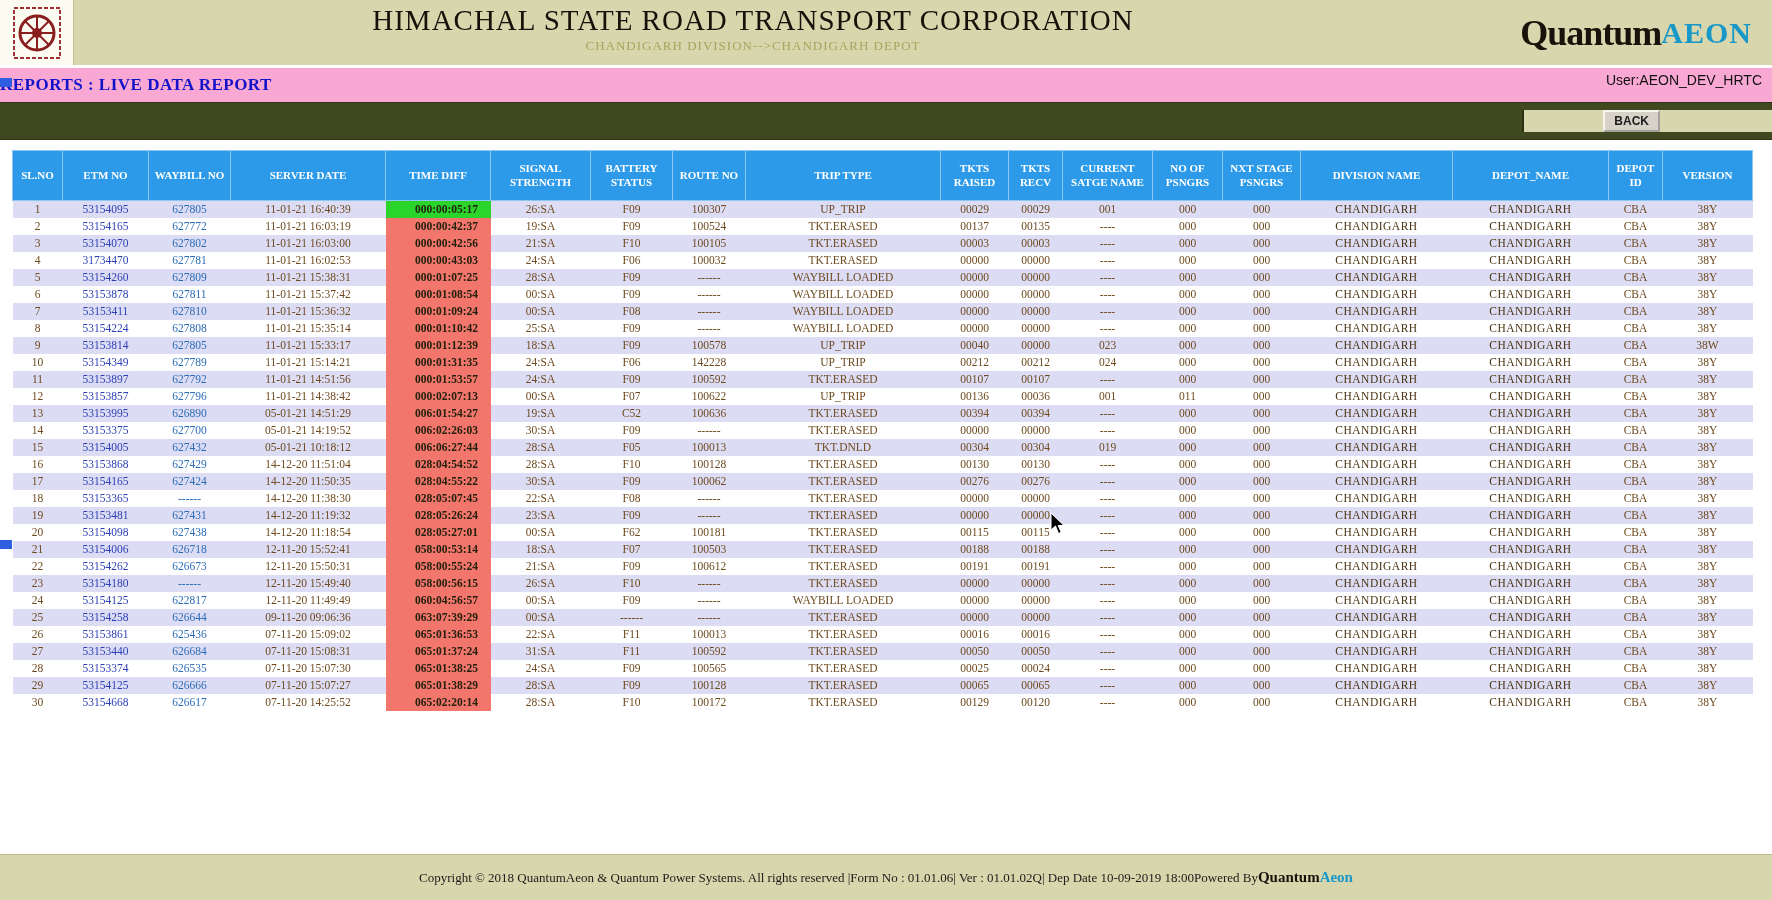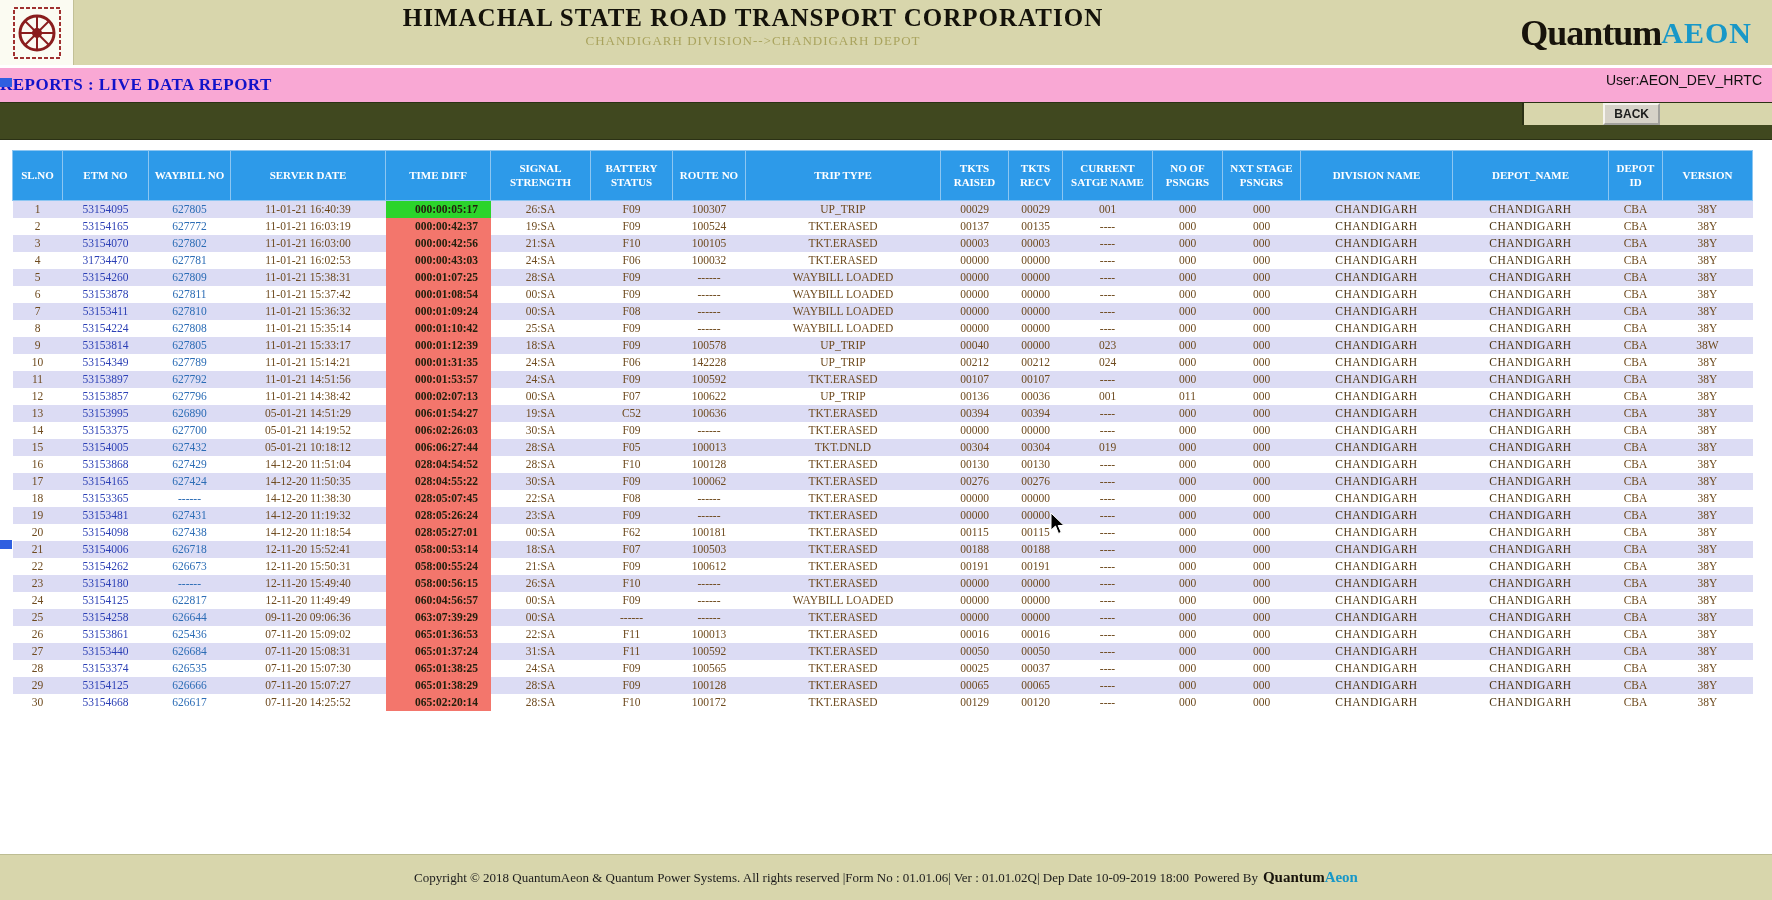--- a/index.html
+++ b/index.html
@@ -10,36 +10,36 @@
   *{box-sizing:border-box;}
   html,body{margin:0;padding:0;}
   body{width:1772px;height:900px;overflow:hidden;background:#fff;
        font-family:"Liberation Serif",serif;position:relative;}
 
   .header{height:68px;background:var(--beige);display:flex;align-items:stretch;
           border-bottom:3px solid #ffffff;}
   .logo-box{width:74px;background:#fbfbf2;display:flex;align-items:center;justify-content:center;
             border-right:1px solid #c2c096;}
   .header-center{flex:1;text-align:center;padding-top:4px;}
-  .header-title{font-size:25px;font-weight:bold;color:#14120a;letter-spacing:1px;}
+  .header-title{font-size:29px;font-weight:normal;color:#14120a;letter-spacing:1px;}
   .header-subtitle{font-size:13px;font-weight:normal;color:#a9a35d;margin-top:1px;letter-spacing:1px;}
   .brand-box{width:340px;display:flex;align-items:center;justify-content:flex-end;
              padding-right:20px;white-space:nowrap;}
   .brand-q{font-size:36px;color:#17130b;font-weight:bold;letter-spacing:-1px;}
   .brand-aeon{font-size:30px;color:var(--brand-teal);font-weight:bold;letter-spacing:1px;}
 
   .report-bar{height:34px;position:relative;display:flex;align-items:center;justify-content:flex-start;
               background:#f9a8d4;}
   .report-title{color:var(--report-blue);font-weight:bold;font-size:17px;letter-spacing:.5px;}
   .user-label{position:absolute;right:10px;top:4px;font-size:14px;color:#101010;
               font-family:"Liberation Sans",sans-serif;}
   .blue-chip{position:absolute;left:0;top:10px;width:12px;height:9px;background:#2f5fe0;}
   .chip2{top:540px;}
 
-  .toolbar{height:38px;background:var(--olive);display:flex;align-items:flex-start;
+  .toolbar{height:38px;background:var(--olive);display:flex;align-items:center;
            justify-content:flex-end;border-top:1px solid #2b3115;border-bottom:1px solid #2b3115;}
   .toolbar-right{background:var(--beige);width:250px;display:flex;align-items:center;
                  justify-content:flex-end;padding-right:112px;border-left:2px solid #2b3115;}
   .back-btn{font-family:"Liberation Sans",sans-serif;font-size:12px;font-weight:bold;color:#1c1c1c;
             background:#d6d2c8;border:2px outset #f6f4ee;padding:2px 9px;cursor:pointer;}
 
   .table-wrap{margin:10px 12px 0 12px;}
   table{border-collapse:collapse;table-layout:fixed;width:1740px;}
   th{background:var(--head-blue);color:#fff;font-size:11px;font-weight:bold;
      border:1px solid #8cc6f2;padding:3px 2px;height:50px;vertical-align:middle;
@@ -51,21 +51,21 @@
   td.c1{color:#2b3fb5;} td.c2{color:#2b6cb5;}
   td.c14,td.c15{color:#4a3310;letter-spacing:.5px;}
   td.c4{font-weight:bold;color:#23200d;padding-left:19px;}
   td.t-ok{background:var(--ok-green);}
   td.t-late{background:var(--late-red);}
 
   .cursor{position:absolute;left:1050px;top:512px;width:18px;height:24px;pointer-events:none;}
 
   .footer{position:absolute;left:0;right:0;bottom:0;height:46px;background:var(--beige);
           display:flex;align-items:center;justify-content:center;font-size:13px;color:#1b1b1b;
-          gap:5px;border-top:1px solid #bdbd93;}
+          border-top:1px solid #bdbd93;}
   .fb-q{font-weight:bold;color:#17130b;font-size:15px;}
   .fb-a{font-weight:bold;color:var(--brand-teal);font-size:15px;}
 </style>
 </head>
 <body>
 
 <div class="page">
 
   <header class="header">
     <div class="logo-box">
@@ -692,21 +692,21 @@
             <td class="c0">28</td>
             <td class="c1">53153374</td>
             <td class="c2">626535</td>
             <td class="c3">07-11-20 15:07:30</td>
             <td class="c4 t-late">065:01:38:25</td>
             <td class="c5">24:SA</td>
             <td class="c6">F09</td>
             <td class="c7">100565</td>
             <td class="c8">TKT.ERASED</td>
             <td class="c9">00025</td>
-            <td class="c10">00037</td>
+            <td class="c10">00024</td>
             <td class="c11">----</td>
             <td class="c12">000</td>
             <td class="c13">000</td>
             <td class="c14">CHANDIGARH</td>
             <td class="c15">CHANDIGARH</td>
             <td class="c16">CBA</td>
             <td class="c17">38Y</td>
           </tr>
           <tr>
             <td class="c0">29</td>

